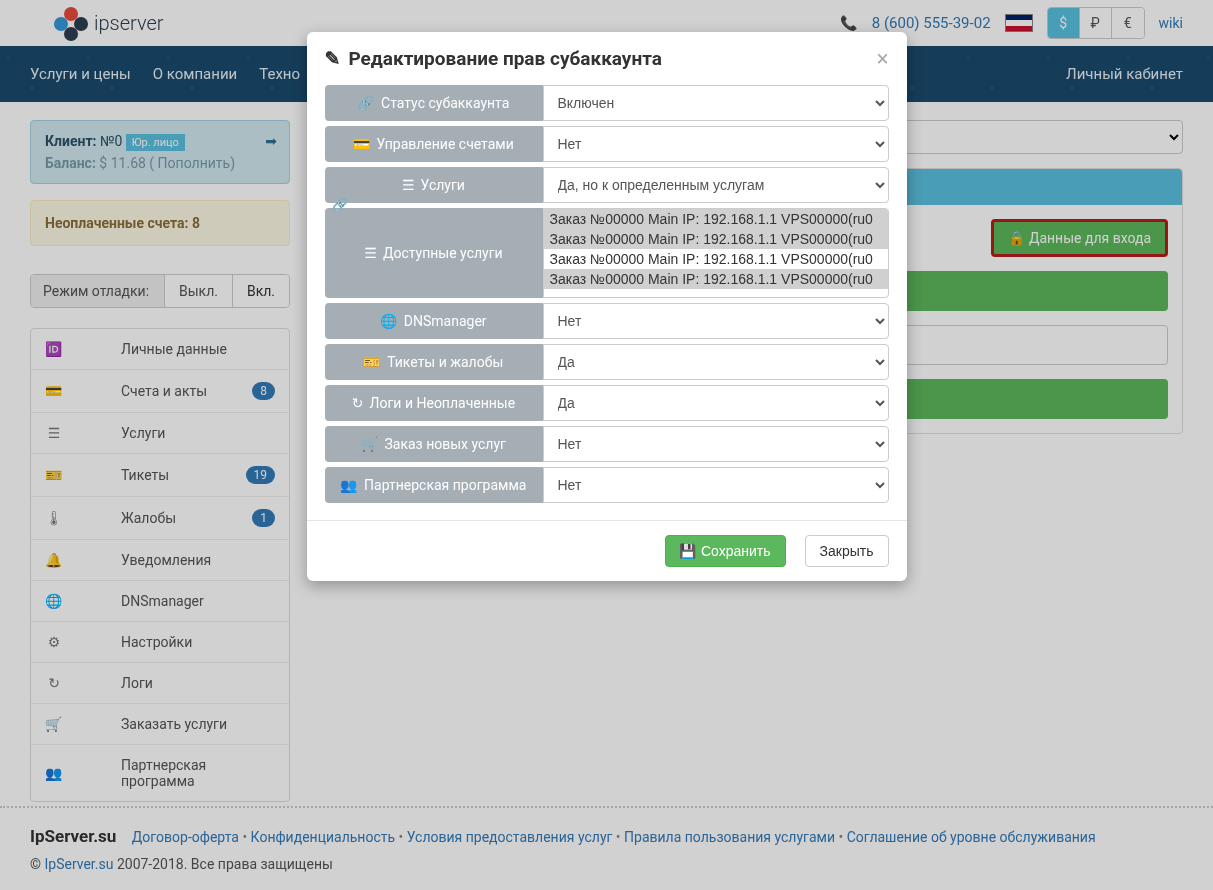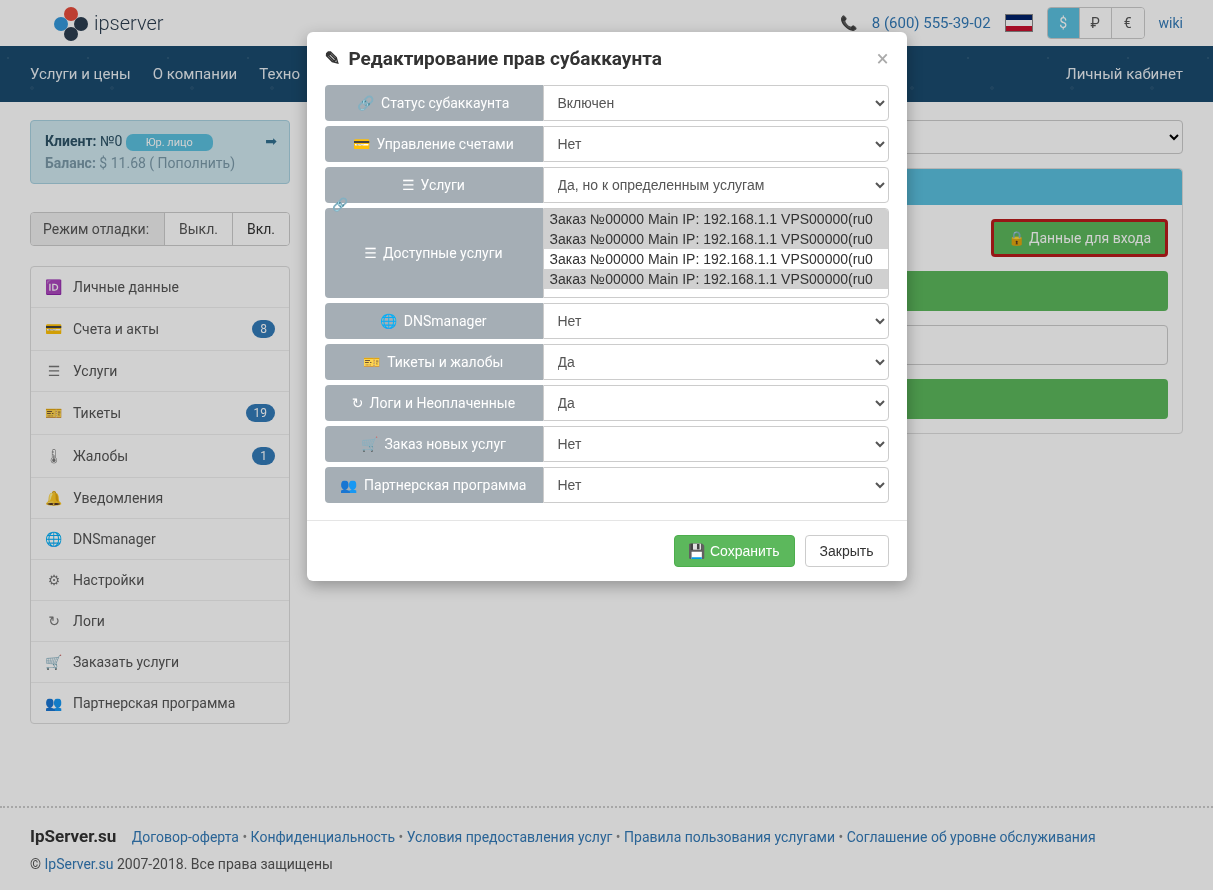--- a/index.html
+++ b/index.html
@@ -31,36 +31,36 @@
 .nav-item { color: #e8eef3; font-size: 15px; cursor: pointer; }
 
 
 .content { display: flex; padding: 18px 30px 0; gap: 20px; }
 .col-left { width: 260px; flex-shrink: 0; }
 .col-right { flex: 1; }
 
 
 .panel-client { background: #d0e8f0; border: 1px solid #a8d1e0; border-radius: 4px; padding: 12px 14px; position: relative; color: #2c5266; }
 .panel-client .row1 { font-size: 14px; margin-bottom: 6px; }
-.badge-legal { background: #5bc0de; color: #fff; font-size: 11px; padding: 2px 20px; border-radius: 7px; }
+.badge-legal { background: #5bc0de; color: #fff; font-size: 11px; padding: 2px 6px; border-radius: 0; }
 .panel-client .row2 { font-size: 14px; color: #7a99a8; }
 .logout-icon { position: absolute; right: 12px; top: 12px; color: #31708f; cursor: pointer; }
 
 .panel-warning { margin-top: 16px; background: #fcf8e3; border: 1px solid #faebcc; border-radius: 4px; padding: 14px; color: #8a6d3b; font-weight: 700; }
 
 .debug-group { margin-top: 28px; display: flex; border: 1px solid #ccc; border-radius: 4px; overflow: hidden; }
 .debug-label { background: #eee; padding: 8px 12px; flex: 1; color: #555; }
 .debug-btn { padding: 8px 14px; background: #fff; border-left: 1px solid #ccc; cursor: pointer; color: #555; }
 .debug-btn.on { color: #333; }
 
 .side-menu { margin-top: 20px; border: 1px solid #ddd; border-radius: 4px; background: #fff; }
 .side-item { display: flex; align-items: center; padding: 12px 14px; border-bottom: 1px solid #eee; color: #555; cursor: pointer; }
 .side-item:last-child { border-bottom: none; }
 .side-item .icon { width: 18px; text-align: center; margin-right: 10px; color: #777; font-size: 14px; }
-.side-item .label { flex: 1; }
+.side-item .label { flex: 1; margin-left: 48px; }
 .badge-pill { background: #337ab7; color: #fff; border-radius: 10px; padding: 2px 8px; font-size: 12px; }
 
 
 .right-panel { border: 1px solid #ddd; border-radius: 4px; margin-bottom: 16px; }
 .rp-head { background: #5bc0de; color: #fff; padding: 10px 14px; border-radius: 4px 4px 0 0; }
 .rp-body { padding: 0; }
 .rp-select { width: 100%; height: 34px; border: 1px solid #ccc; border-radius: 4px; padding: 0 10px; background: #fff; }
 .btn-green { background: #5cb85c; color: #fff; border: 3px solid #b91c1c; padding: 8px 14px; border-radius: 4px; display: inline-block; }
 .btn-green-full { background: #5cb85c; height: 40px; border-radius: 4px; }
 
@@ -82,21 +82,21 @@
 .modal-close { color: #aaa; font-size: 22px; cursor: pointer; }
 .modal-body { padding: 0 18px 12px; }
 .form-row { display: flex; margin-bottom: 5px; }
 .form-label { width: 218px; background: #a5aeb5; color: #fff; display: flex; align-items: center; justify-content: center; font-size: 14px; border-radius: 4px 0 0 4px; gap: 6px; padding: 8px 4px; }
 .form-label.tall { min-height: 90px; }
 .form-control-wrap { flex: 1; }
 .form-select { width: 100%; height: 36px; border: 1px solid #ccc; border-radius: 0 4px 4px 0; padding: 0 10px; background: #fff; color: #555; font-size: 14px; -webkit-appearance: menulist; }
 .form-multi { width: 100%; height: 90px; border: 1px solid #ccc; border-radius: 0 4px 4px 0; font-size: 14px; color: #333; overflow-y: scroll; }
 .form-multi option { padding: 2px 6px; }
 .form-multi option.sel { background: #d0d0d0; }
-.modal-footer { padding: 14px 18px; display: flex; justify-content: flex-end; gap: 10px; border-top: 1px solid #e5e5e5; }
+.modal-footer { padding: 14px 18px; display: flex; justify-content: flex-end; gap: 19px; border-top: 1px solid #e5e5e5; }
 .btn { padding: 7px 14px; border-radius: 4px; font-size: 14px; cursor: pointer; }
 .btn-save { background: #5cb85c; color: #fff; border: 1px solid #4cae4c; }
 .btn-default { background: #fff; color: #333; border: 1px solid #ccc; }
 
 .link-row { position: relative; }
 .link-row::before { content: ""; position: absolute; left: -14px; top: 50%; width: 2px; height: 20px; }
 .link-icon { position: absolute; left: 8px; top: -11px; color: #fff; font-size: 13px; z-index: 2; }
 </style>
 </head>
 <body>
@@ -145,20 +145,24 @@
           <span class="badge-legal">Юр. лицо</span>
         </div>
         <div class="row2">
           <b>Баланс:</b>
           <span>$</span>
           <span>11.68</span>
           <span>( Пополнить)</span>
         </div>
       </div>
 
+      <div class="panel-warning">
+        <span>Неоплаченные счета:</span>
+        <span>8</span>
+      </div>
 
       <div class="debug-group">
         <div class="debug-label">Режим отладки:</div>
         <div class="debug-btn">Выкл.</div>
         <div class="debug-btn on">Вкл.</div>
       </div>
 
       <div class="side-menu" id="side-menu">
           <div class="side-item">
             <span class="icon">🆔</span>

